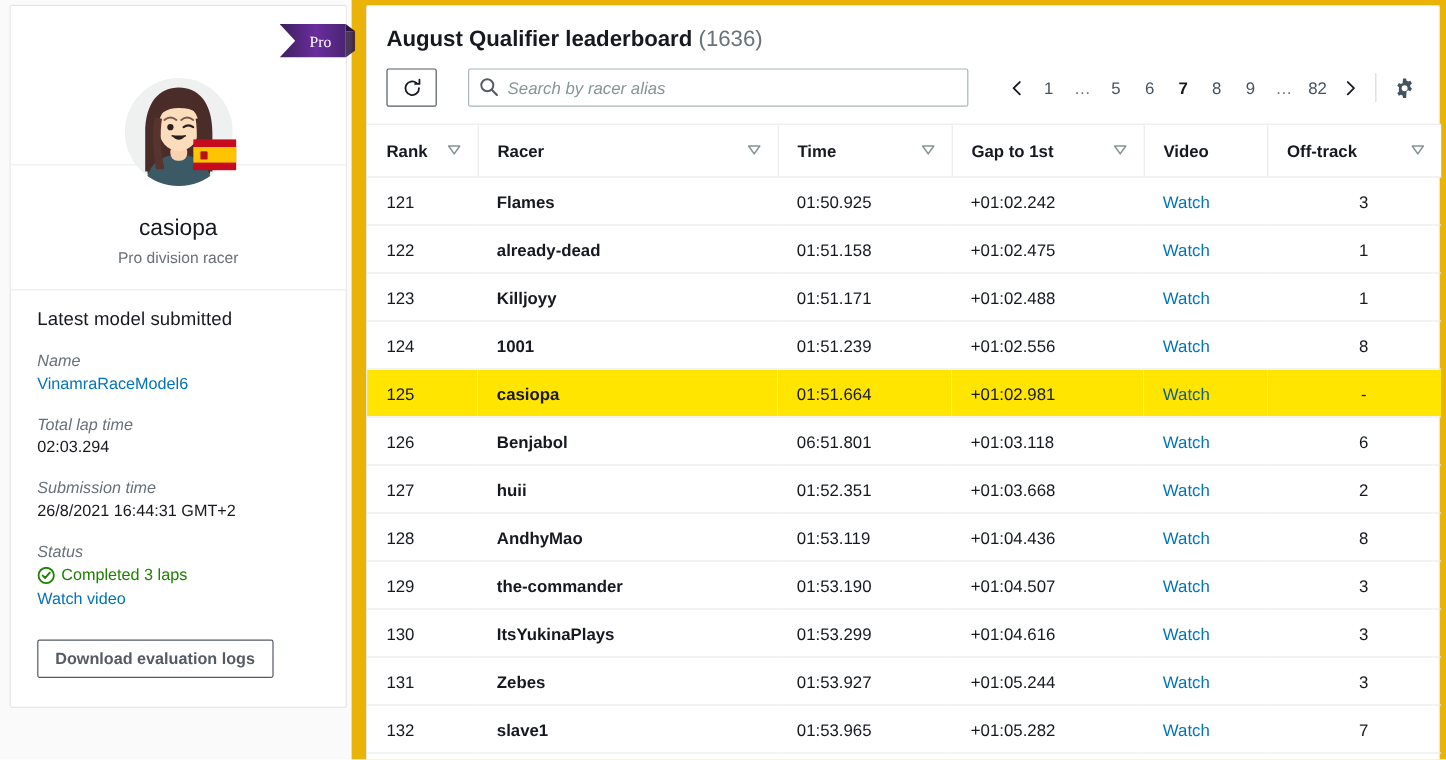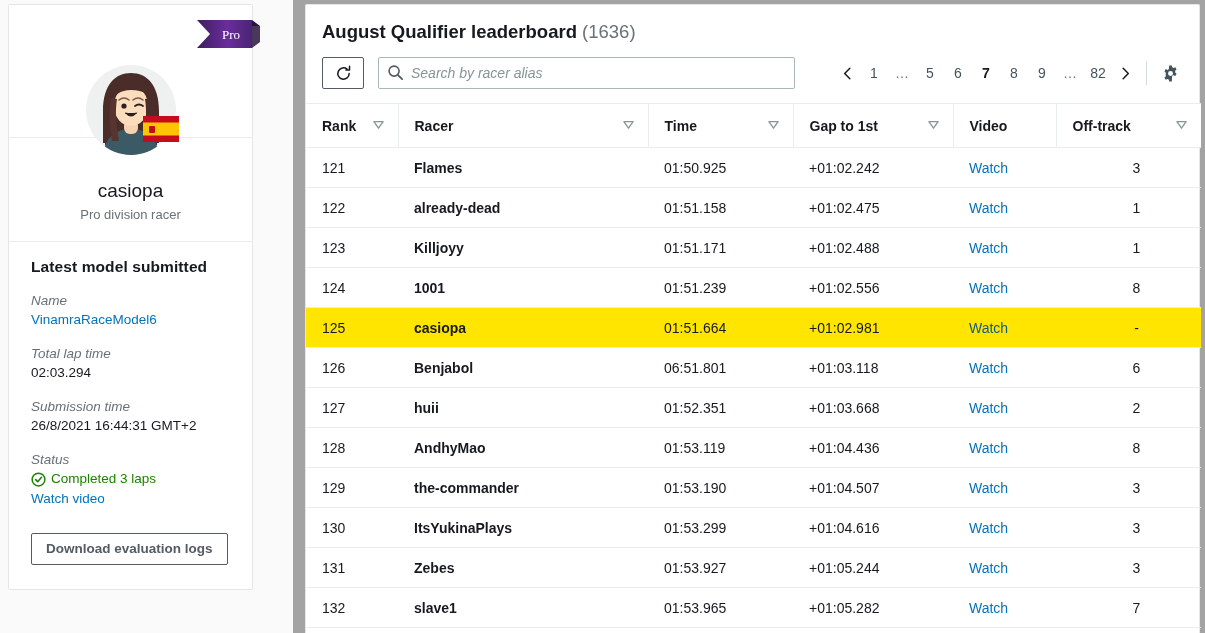--- a/index.html
+++ b/index.html
@@ -22,21 +22,21 @@
   .sidebar {
     position: relative;
     width: 293px;
     height: 633px;
     background: #fafafa;
     flex: 0 0 293px;
   }
   .profile-card {
     position: absolute;
     left: 8px; top: 4px;
-    width: 245px;
+    width: 281px;
     background: #ffffff;
     border: 1px solid #e4e6e8;
     border-radius: 2px;
   }
   .profile-top {
     position: relative;
     height: 133px;
     border-bottom: 1px solid #e9ebed;
     background: #ffffff;
   }
@@ -74,21 +74,21 @@
     padding-top: 3px;
     font-size: 13px;
     color: #687078;
     line-height: 18px;
   }
   .model-section {
     padding: 16px 22px 24px 22px;
   }
   .model-title {
     font-size: 15.5px;
-    font-weight: bold;
+    font-weight: normal;
     color: #16191f;
     margin: 0 0 15px 0;
     letter-spacing: .1px;
   }
   .field { margin-bottom: 14px; }
   .field-label {
     font-size: 13.5px;
     color: #687078;
     line-height: 19px;
     font-style: italic;
@@ -126,21 +126,21 @@
     font-weight: bold;
     cursor: pointer;
     font-family: "Liberation Sans", sans-serif;
   }
 
   
   .main {
     position: relative;
     flex: 1 1 auto;
     height: 633px;
-    background: #a3a3a3;
+    background: #eab308;
     padding-left: 12px;
   }
   .board-card {
     position: relative;
     margin-top: 4px;
     width: 895px;
     min-height: 633px;
     background: #ffffff;
     border: 1px solid #e4e6e8;
     border-bottom: none;
@@ -157,21 +157,21 @@
     line-height: 26px;
   }
   .board-count {
     color: #687078;
     font-weight: normal;
   }
   .toolbar {
     display: flex;
     align-items: flex-start;
     padding: 12px 16px 14px 16px;
-    gap: 0;
+    gap: 12px;
   }
   .refresh-btn {
     width: 42px; height: 32px;
     border: 1px solid #545b64;
     border-radius: 2px;
     background: #ffffff;
     display: flex;
     align-items: center;
     justify-content: center;
     cursor: pointer;

